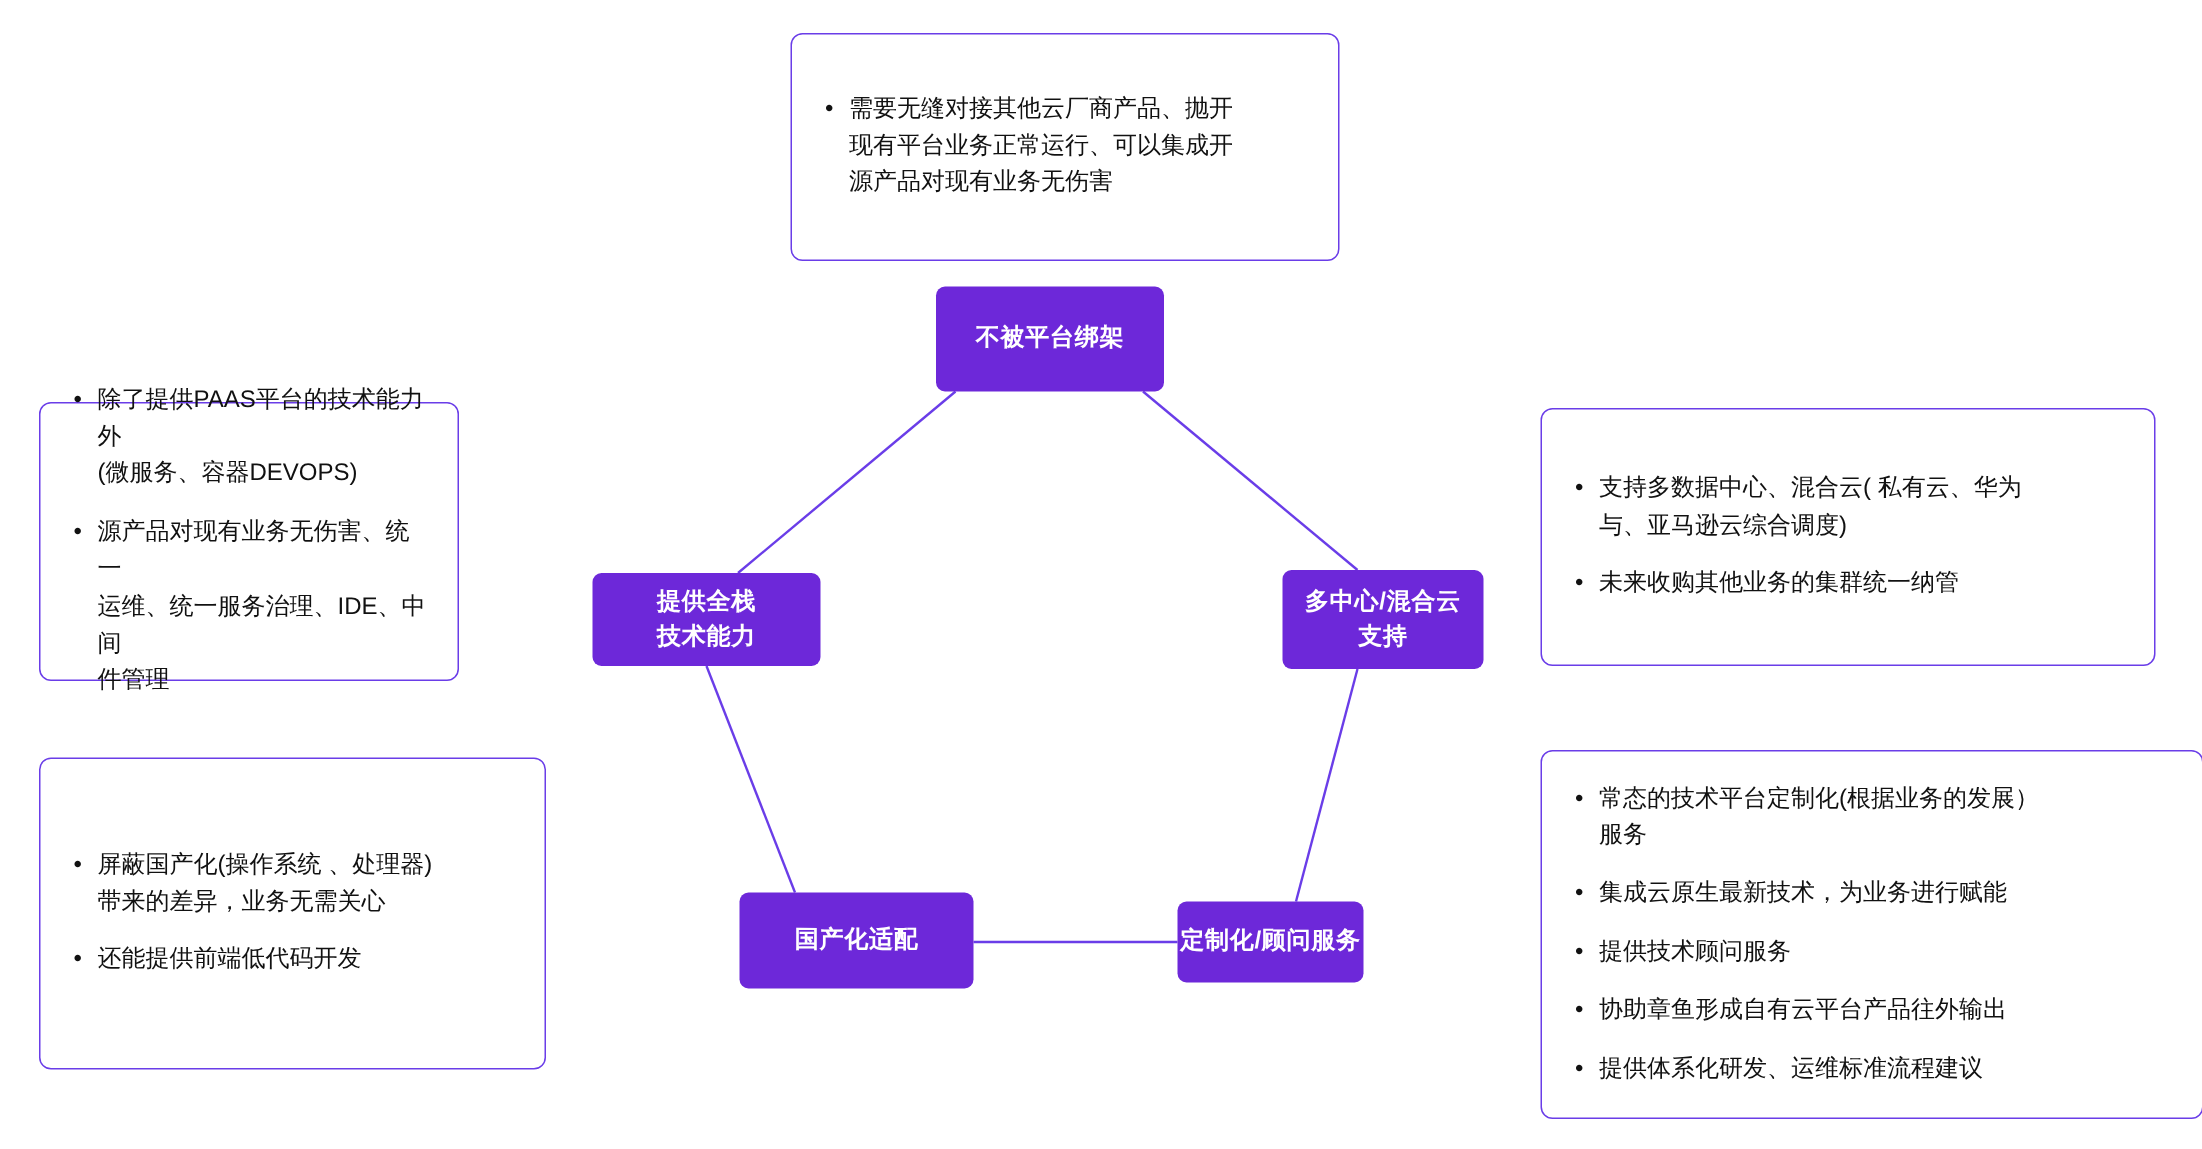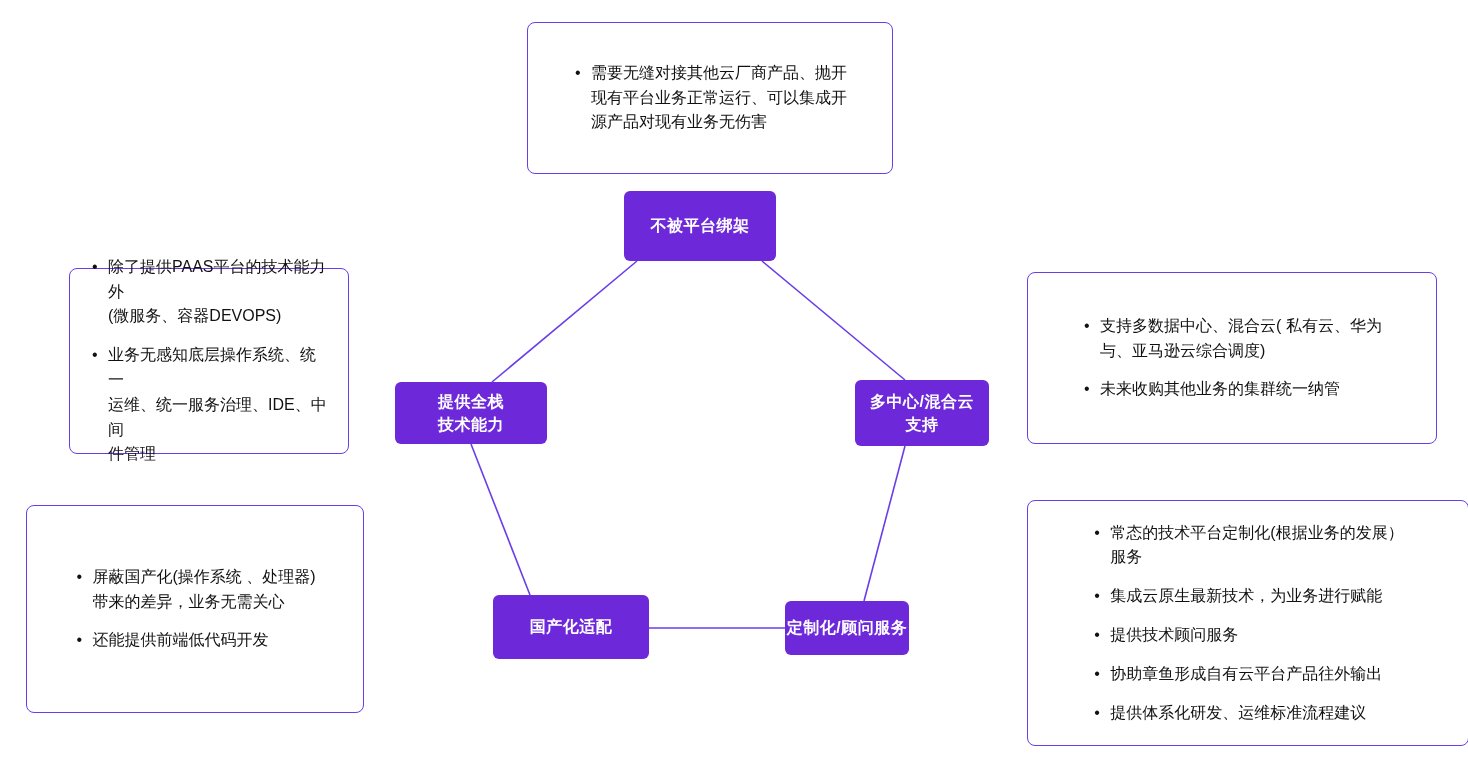--- a/index.html
+++ b/index.html
@@ -46,21 +46,20 @@
   .callout {
     position: absolute;
     box-sizing: border-box;
     background: #ffffff;
     border: 1px solid #6a3de8;
     border-radius: 8px;
     display: flex;
     flex-direction: column;
     justify-content: center;
     z-index: 2;
-    align-items: center;
   }
   .callout ul {
     margin: 0;
     padding: 0;
     list-style: none;
   }
   .callout li {
     position: relative;
     padding-left: 18px;
     margin: 0 0 14px 0;
@@ -119,25 +118,25 @@
   </div>
 
   <div class="callout pad-lr" style="left:527px; top:22px; width:366px; height:152px;">
     <ul>
       <li>需要无缝对接其他云厂商产品、抛开
 现有平台业务正常运行、可以集成开
 源产品对现有业务无伤害</li>
     </ul>
   </div>
 
-  <div class="callout pad-lr" style="left:26px; top:268px; width:280px; height:186px;margin-left:43px;">
+  <div class="callout pad-lr" style="left:26px; top:268px; width:280px; height:186px;">
     <ul>
       <li>除了提供PAAS平台的技术能力外
 (微服务、容器DEVOPS)</li>
-      <li>业务无感知底层操作系统、统一
+      <li>源产品对现有业务无伤害、统一
 运维、统一服务治理、IDE、中间
 件管理</li>
     </ul>
   </div>
 
   <div class="callout pad-lr" style="left:26px; top:505px; width:338px; height:208px;">
     <ul>
       <li>屏蔽国产化(操作系统 、处理器)
 带来的差异，业务无需关心</li>
       <li>还能提供前端低代码开发</li>

